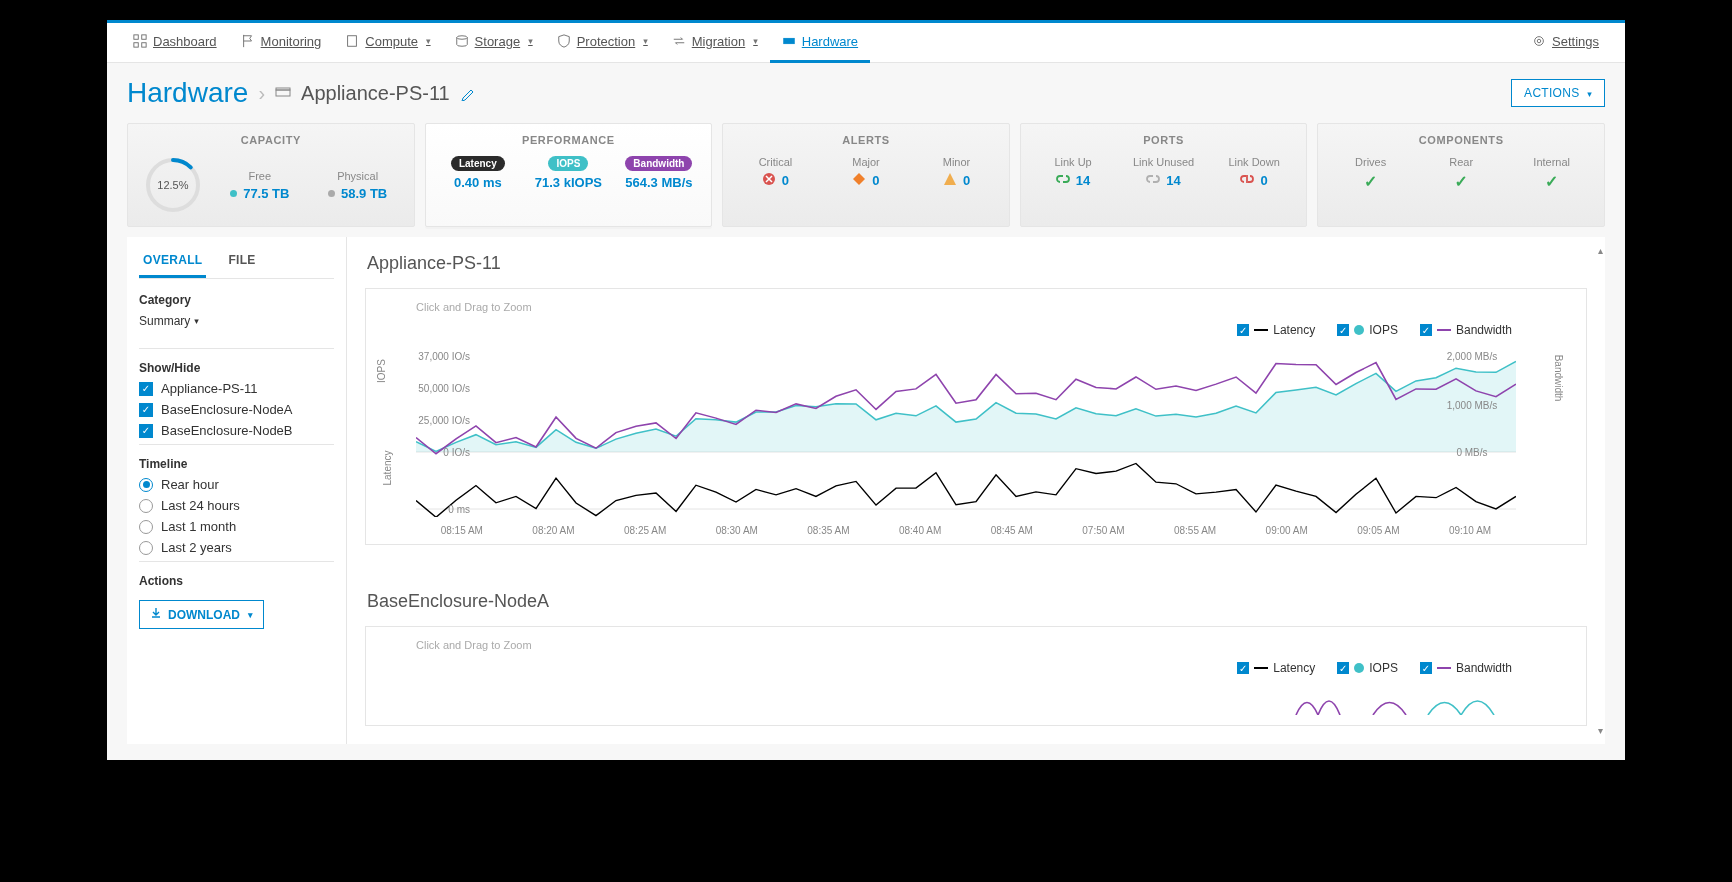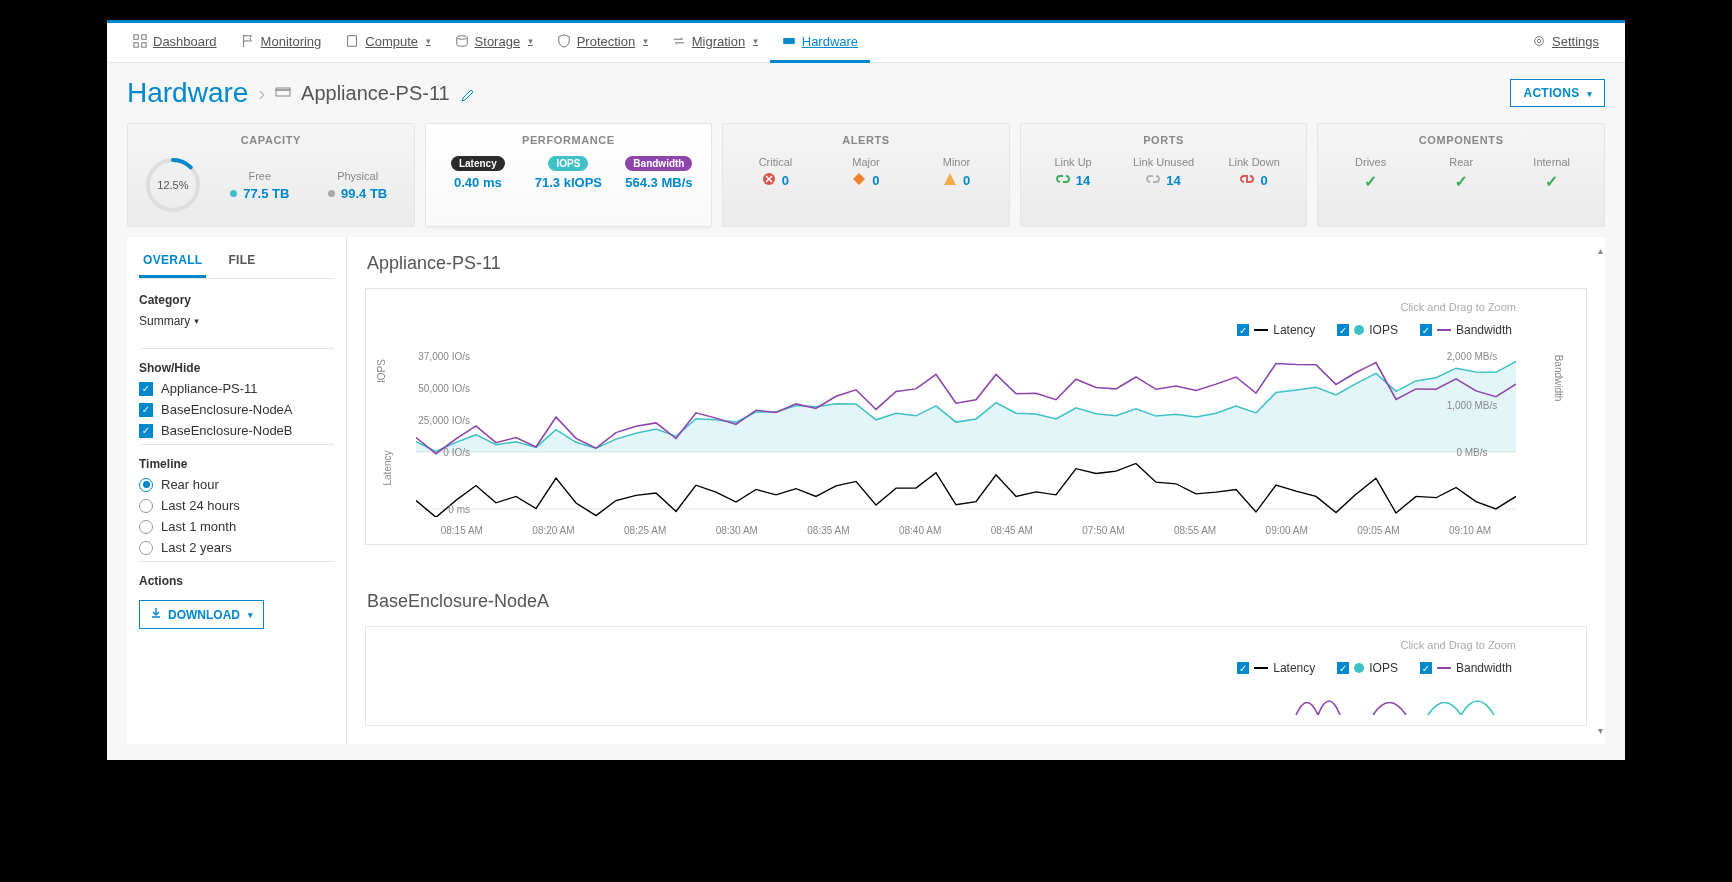--- a/index.html
+++ b/index.html
@@ -52,21 +52,21 @@
     display:flex; align-items:center; height:60px; padding: 0 20px;
   }
   .breadcrumb { display:flex; align-items:center; gap:10px; font-size:24px; color:#666;}
   .breadcrumb .root { color: var(--blue); font-weight:300; font-size:28px;}
   .breadcrumb .sep { color:#bbb; font-size:20px; }
   .breadcrumb .small-ico svg { width:16px; height:16px; }
   .breadcrumb .name { color:#555; font-size:20px; font-weight:400;}
   .head-spacer { flex:1; }
   .actions-btn {
     border:1px solid var(--blue); color:var(--blue); background:#fff;
-    font-size:12px; font-weight:700; padding: 6px 12px; letter-spacing:.3px; cursor:pointer;
+    font-size:12px; font-weight:400; padding: 6px 12px; letter-spacing:.3px; cursor:pointer;
   }
   
   
   .tiles { display:flex; gap:10px; padding: 0 20px 10px 20px; }
   .tile { flex:1; background: var(--tile-grad); border:1px solid var(--border); border-radius:2px; padding:10px 12px 12px 12px; }
   .tile.active { background: var(--tile-grad-active); box-shadow: 0 2px 0 rgba(0,0,0,.02);}
   .tile .title { text-align:center; color:#888; font-size:11px; letter-spacing:.6px; font-weight:700; margin-bottom:10px;}
   .tile-body { display:flex; justify-content:space-around; align-items:center; gap:10px; }
   .stat-col { display:flex; flex-direction:column; align-items:center; gap:4px; min-width:80px;}
   .stat-badge { font-size:10px; font-weight:700; color:#fff; padding:2px 8px; border-radius:10px;}
@@ -100,21 +100,21 @@
   .radio-row { display:flex; align-items:center; gap:8px; font-size:13px; margin:6px 0; color:#333; cursor:pointer;}
   .radio { width:14px; height:14px; border:1px solid #999; border-radius:50%; display:inline-flex; align-items:center; justify-content:center;}
   .radio.on::after { content:""; width:7px; height:7px; border-radius:50%; background:var(--blue);}
   .radio.on { border-color:var(--blue);}
   .dl-btn { display:inline-flex; align-items:center; gap:6px; border:1px solid var(--blue); color:var(--blue); background:#fff; font-size:12px; font-weight:600; padding:6px 10px; cursor:pointer; margin-top:6px;}
   
   
   .chart-block { padding: 10px 18px 30px 18px; }
   .chart-title { color:#555; font-size:18px; font-weight:300; margin: 6px 0 14px 2px;}
   .chart-box { border:1px solid var(--border); position:relative; padding: 12px 70px 8px 50px; }
-  .chart-hint { text-align:right; color:#aaa; font-size:11px; margin-bottom:10px;}
+  .chart-hint { text-align:left; color:#aaa; font-size:11px; margin-bottom:10px;}
   .legend { display:flex; justify-content:flex-end; gap:22px; font-size:12px; color:#333; margin-bottom:10px; padding-right:4px;}
   .legend label { display:flex; align-items:center; gap:5px; cursor:pointer;}
   .legend .sw-line { width:14px; height:2px; display:inline-block;}
   .legend .sw-dot { width:10px; height:10px; border-radius:50%; display:inline-block;}
   .axis-label-y-left { position:absolute; left:4px; top:50%; transform: translateY(-50%) rotate(-90deg); transform-origin:center; font-size:10px; color:#888;}
   .axis-label-y-left.upper { top:32%;}
   .axis-label-y-left.lower { top:70%;}
   .axis-label-y-right { position:absolute; right:4px; top:35%; transform: translateY(-50%) rotate(90deg); transform-origin:center; font-size:10px; color:#888;}
   .chart-svg-wrap { position:relative; }
   .ytick { position:absolute; left:0; font-size:10px; color:#888; transform:translateY(-50%); width:54px; text-align:right;}
@@ -245,21 +245,21 @@
           <span class="stat-label">Free</span>
           <span class="stat-inline">
               <span class="dot" style="background:#3fc0c7"></span>
           <span class="stat-val">77.5 TB</span>
             </span>
         </div>
         <div class="stat-col">
           <span class="stat-label">Physical</span>
           <span class="stat-inline">
               <span class="dot" style="background:#aaa"></span>
-          <span class="stat-val">99.4 TB</span>
+          <span class="stat-val">58.9 TB</span>
             </span>
         </div>
       </div>
     </div>
 
     <div class="tile active">
       <div class="title">PERFORMANCE</div>
       <div class="tile-body">
         <div class="stat-col">
           <span class="stat-badge" style="background:#2b2b2b">Latency</span>

